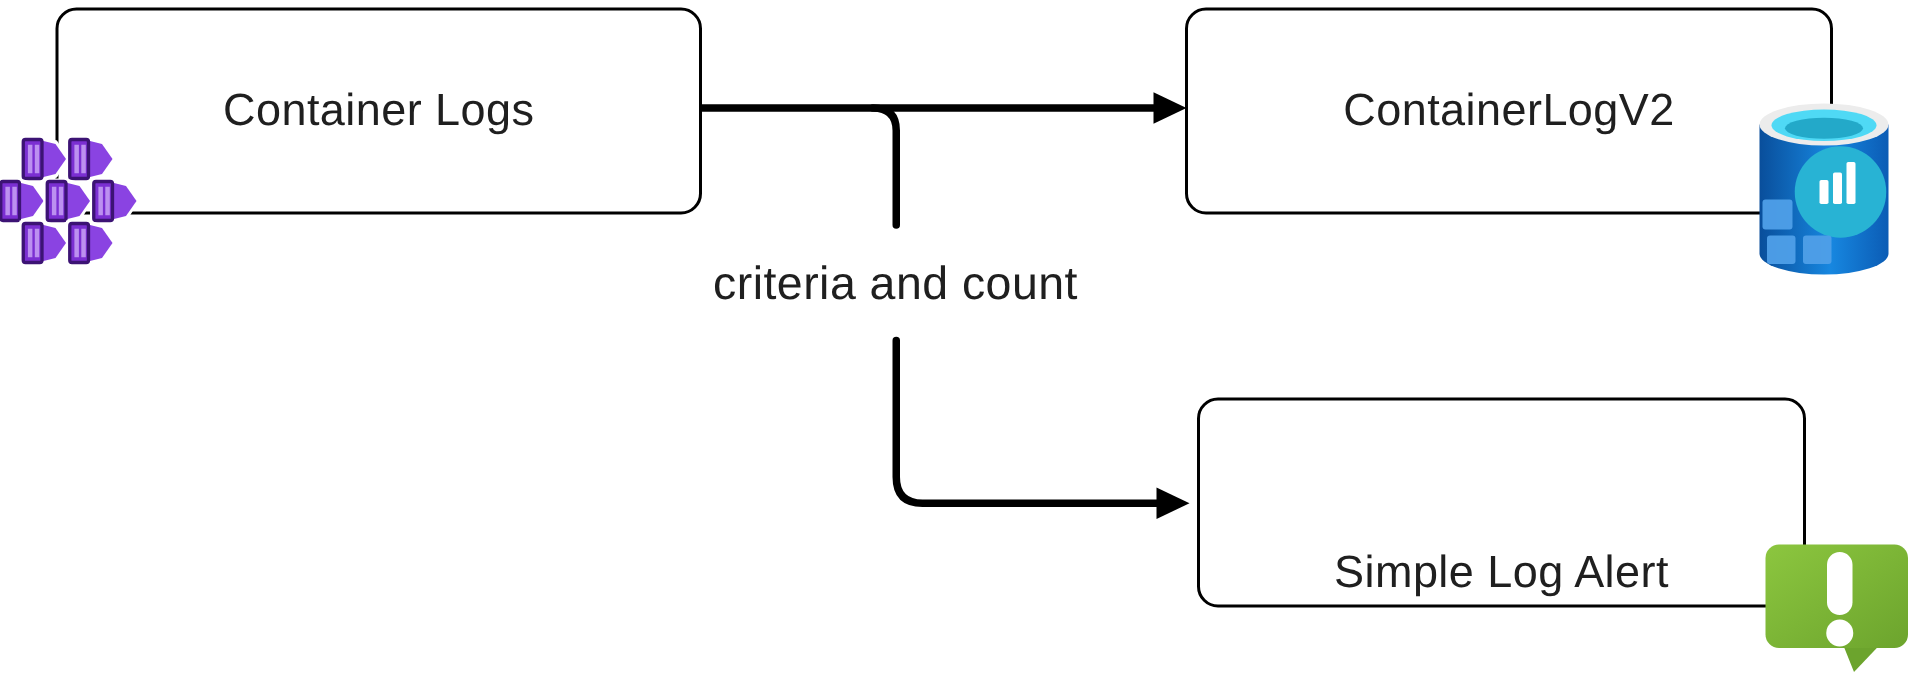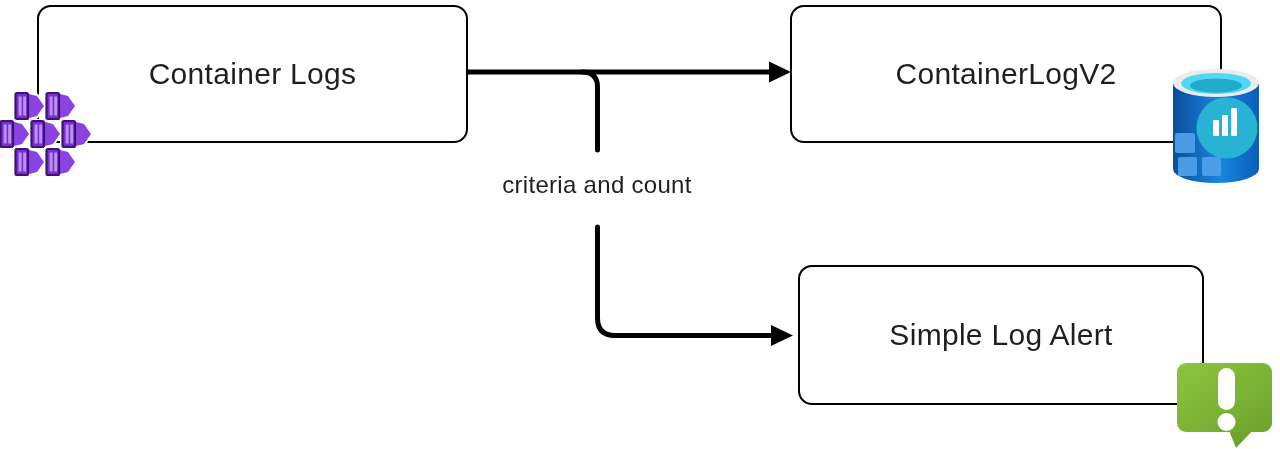--- a/index.html
+++ b/index.html
@@ -25,29 +25,29 @@
   }
   .node-label {
     font-size: 30px;
     font-weight: 300;
     letter-spacing: 0.3px;
     line-height: 42px;
     color: #1f1f1f;
   }
   #node-container-logs   { left: 37px;  top: 5px;   width: 431px; height: 138px; }
   #node-container-log-v2 { left: 790px; top: 5px;   width: 432px; height: 138px; }
-  #node-simple-log-alert { left: 798px; top: 265px; width: 406px; height: 140px; }
+  #node-simple-log-alert { left: 798px; top: 265px; width: 406px; height: 140px; align-items: flex-end; }
 
   .edge-label {
     position: absolute;
     left: 440px;
     top: 171px;
     width: 314px;
     text-align: center;
-    font-size: 24px;
+    font-size: 31px;
     font-weight: 300;
     letter-spacing: 0.3px;
     color: #1f1f1f;
   }
   svg.overlay {
     position: absolute;
     left: 0; top: 0;
     pointer-events: none;
   }
 </style>

